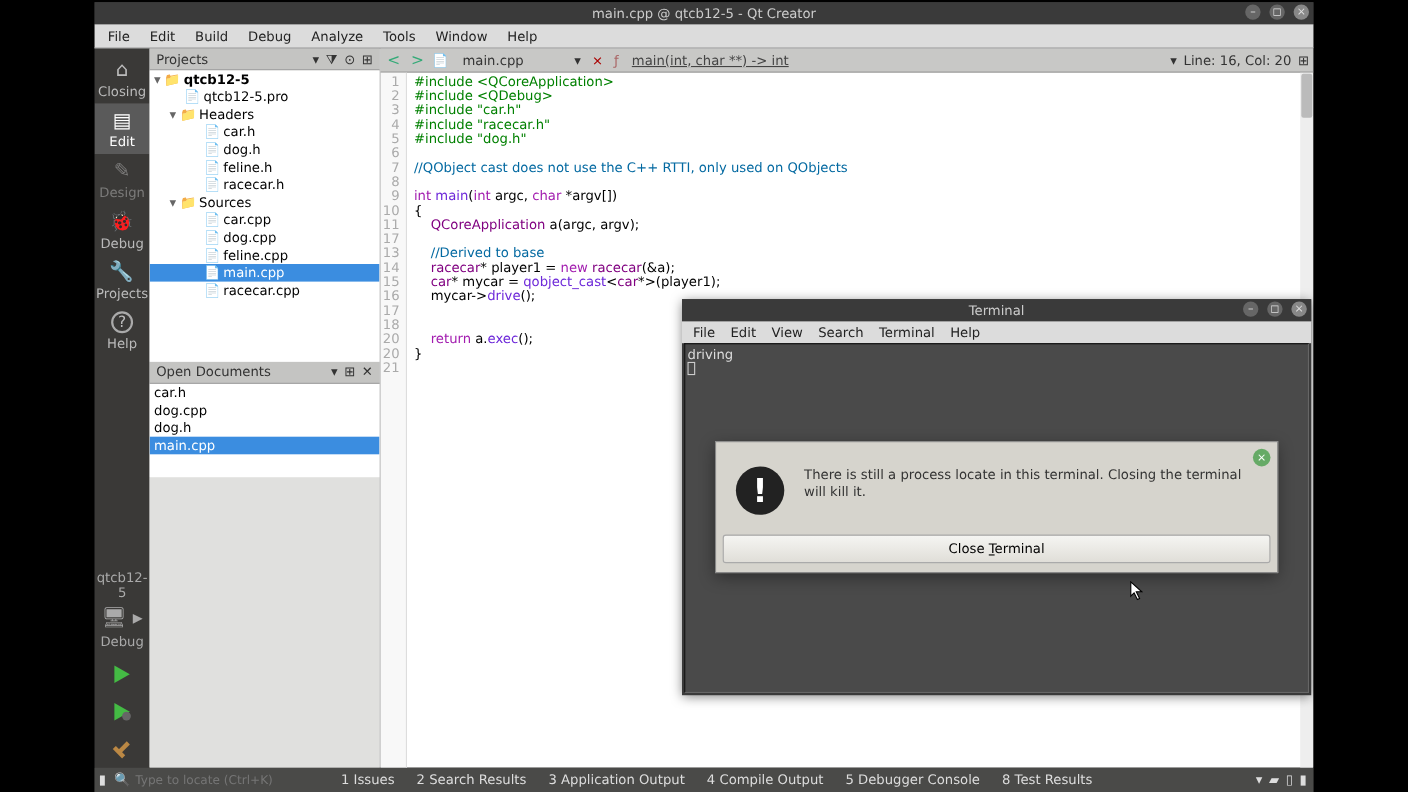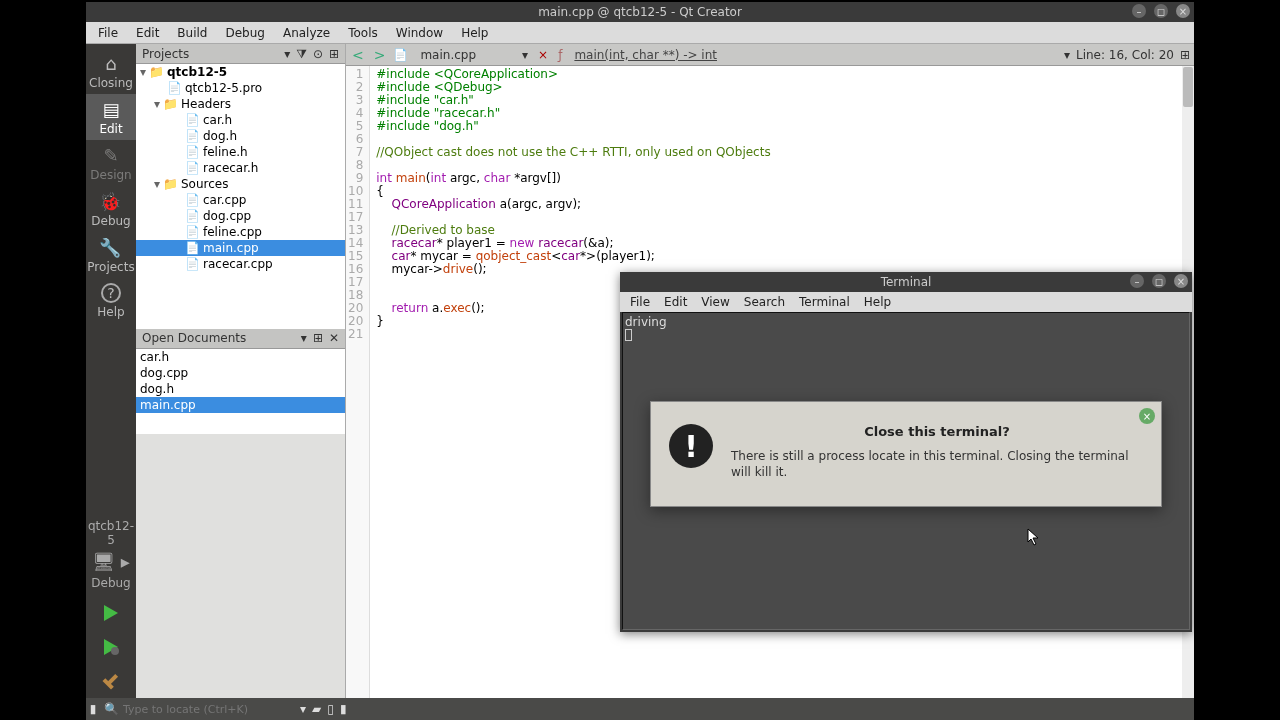--- a/index.html
+++ b/index.html
@@ -36,24 +36,24 @@
 .edtabbar .fname { padding: 0 40px 0 6px; }
 .edtabbar .xclose { color: #a00; padding: 0 4px; cursor: pointer; }
 .edtabbar .funcsig { color: #444; padding: 0 6px; text-decoration: underline; }
 .edtabbar .grow { flex: 1; }
 .editor { flex: 1; display: flex; font-family: "DejaVu Sans Mono", monospace; font-size: 12px; line-height: 13px; overflow: auto; position: relative; }
 .gutter { background: #f8f8f8; color: #aaa; text-align: right; padding: 2px 6px 2px 2px; border-right: 1px solid #ddd; user-select: none; }
 .gutter div { height: 13px; }
 .code { padding: 2px 6px; white-space: pre; }
 .c-pp { color: #008000; }
 .c-str { color: #008000; }
-.c-cmt { color: #4d7c0f; }
+.c-cmt { color: #0369a1; }
 .c-kw { color: #a21caf; }
 .c-type { color: #800080; }
-.c-func { color: #c2410c; }
+.c-func { color: #6d28d9; }
 .bottombar { height: 22px; background: #4a4a48; color: #ddd; display: flex; align-items: center; font-size: 11px; }
 .bottombar .search { flex: 0 0 200px; display: flex; align-items: center; padding: 0 4px; gap: 4px; }
 .bottombar .search input { background: transparent; border: none; color: #aaa; font-size: 11px; outline: none; width: 160px; }
 .bottombar .tabs { display: flex; flex: 1; }
 .bottombar .tabs span { padding: 0 10px; cursor: pointer; white-space: nowrap; }
 .bottombar .right { padding: 0 6px; display: flex; gap: 6px; }
 
 .term-window { position: absolute; left: 620px; top: 272px; width: 572px; height: 360px; background: #3a3a3a; display: flex; flex-direction: column; box-shadow: 0 2px 10px rgba(0,0,0,0.5); }
 .term-title { height: 20px; background: #3a3a3a; color: #ccc; display: flex; align-items: center; justify-content: center; position: relative; font-size: 12px; }
 .term-title .tbr { position: absolute; right: 4px; top: 2px; display: flex; gap: 8px; }
@@ -291,20 +291,28 @@
       </div>
     </div>
   </div>
 
   <div class="bottombar">
     <div style="width:14px;text-align:center">▮</div>
     <div class="search">
       <span>🔍</span>
       <input placeholder="Type to locate (Ctrl+K)" style="">
     </div>
+    <div class="tabs" id="bottomtabs">
+        <span>1   Issues</span>
+        <span>2   Search Results</span>
+        <span>3   Application Output</span>
+        <span>4   Compile Output</span>
+        <span>5   Debugger Console</span>
+        <span>8   Test Results</span>
+      </div>
     <span>▾</span>
     <div class="right">
       <span>▰</span>
       <span>▯</span>
       <span>▮</span>
     </div>
   </div>
 </div>
 
 <div class="term-window">
@@ -328,25 +336,25 @@
     <span>driving</span><br>
     <span class="term-cursor"></span>
   </div>
 </div>
 
 <div class="dialog">
   <div class="dclose">×</div>
   <div class="dbody">
     <div class="dicon">!</div>
     <div class="dtext">
-      <h3>Close this terminal?</h3>
       <p>There is still a process locate in this terminal. Closing the terminal will kill it.</p>
     </div>
   </div>
   <div class="dbtns">
+    <button>Close <u>T</u>erminal</button>
   </div>
 </div>
 
 <div class="cursor-ptr">
   <svg viewBox="0 0 14 18">
       <path d="M1 1 L1 14 L4 11 L7 17 L9 16 L6 10 L11 10 Z" fill="#fff" stroke="#000" stroke-width="1"></path>
     </svg>
 </div>
 
 </body></html>

